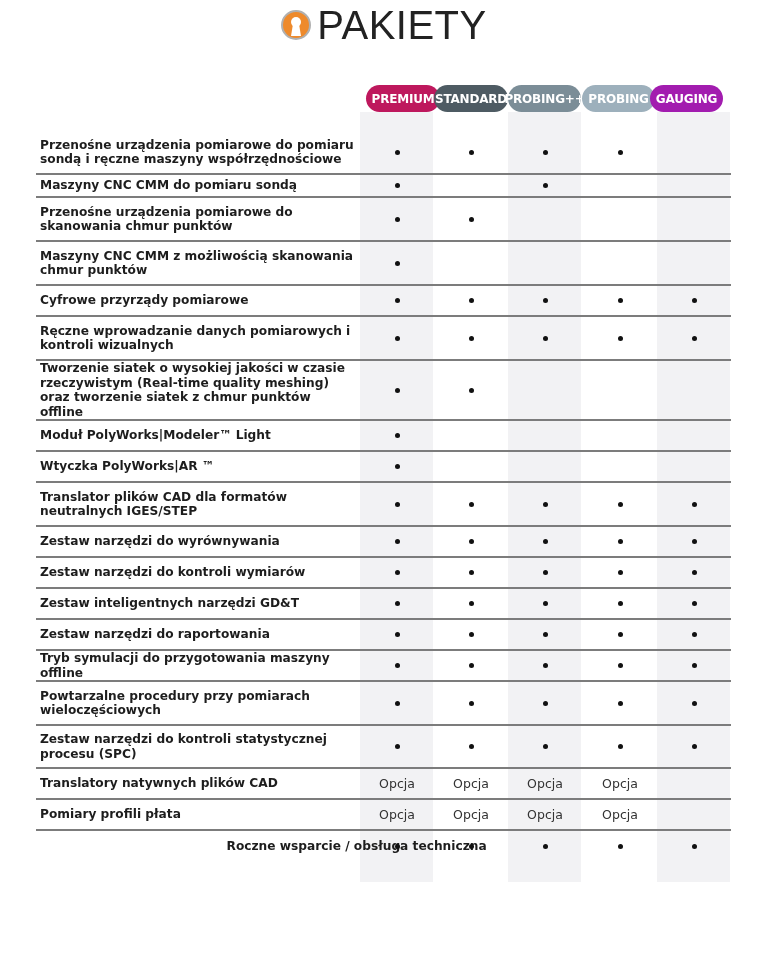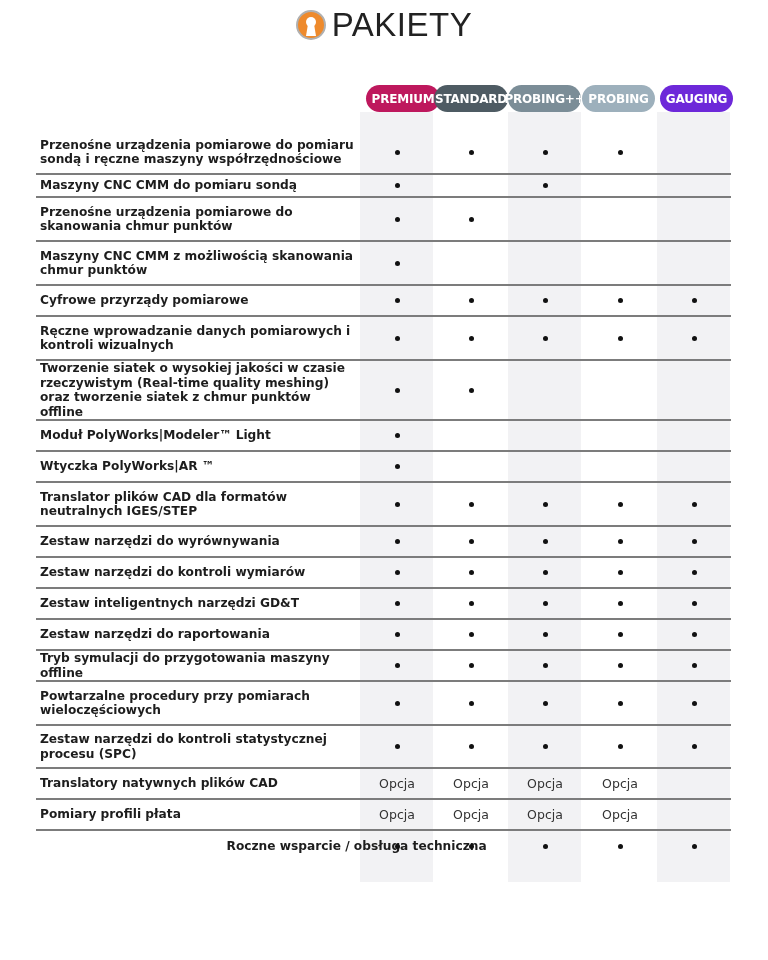--- a/index.html
+++ b/index.html
@@ -3,21 +3,21 @@
 <meta charset="utf-8">
 <style>
   html, body { margin: 0; padding: 0; background: #ffffff; }
   body { width: 768px; height: 960px; position: relative; overflow: hidden;
          font-family: "DejaVu Sans", "Liberation Sans", sans-serif; color: #1d1d1d; }
   .header { position: absolute; top: 7px; left: 0; width: 768px; height: 36px;
             display: flex; justify-content: center; align-items: center; }
   .logo { width: 30px; height: 30px; border-radius: 50%; background: #ee8a2c;
           border: 2px solid #b0b0b0; box-sizing: border-box; position: relative; margin-right: 6px; }
   .logo svg { position: absolute; left: 0; top: 0; }
-  .title { font-family: "Liberation Sans", sans-serif; font-size: 33px; font-weight: 400;
+  .title { font-family: "Liberation Sans", sans-serif; font-size: 40px; font-weight: 400;
            letter-spacing: 0.5px; color: #222; }
   .col-bg { position: absolute; top: 112px; width: 73px; height: 770px; background: #f2f2f4; }
 
   .pills { position: absolute; top: 85px; left: 358px; height: 27px; }
   .pill { position: absolute; top: 0; height: 27px; border-radius: 14px; color: #fff;
           font-size: 12px; font-weight: bold; display: flex; align-items: center; justify-content: center;
           font-family: "DejaVu Sans", sans-serif; letter-spacing: -0.2px; }
 
   .rows { position: absolute; left: 36px; top: 131px; width: 695px; }
   .row { position: relative; display: flex; border-bottom: 2px solid #7c7c7c; }
@@ -54,21 +54,21 @@
     </div>
   <div class="pill" style="left: 76px; width: 74px; background: rgb(78, 91, 99);">
       <span>STANDARD</span>
     </div>
   <div class="pill" style="left: 150px; width: 73px; background: rgb(123, 141, 151);">
       <span>PROBING++</span>
     </div>
   <div class="pill" style="left: 224px; width: 73px; background: rgb(157, 176, 188);">
       <span>PROBING</span>
     </div>
-  <div class="pill" style="left: 302px; width: 73px; background: #6d28d9;">
+  <div class="pill" style="left: 292px; width: 73px; background: #a21caf;">
       <span>GAUGING</span>
     </div>
 </div>
 
 <div class="rows" id="rows">
     <div class="row" style="height: 44px; box-sizing: border-box;">
       <div class="feature">Przenośne urządzenia pomiarowe do pomiaru sondą i ręczne maszyny współrzędnościowe</div>
       <div class="cells">
         <div class="cell" style="left: 2px;">
           <span class="dot"></span>

